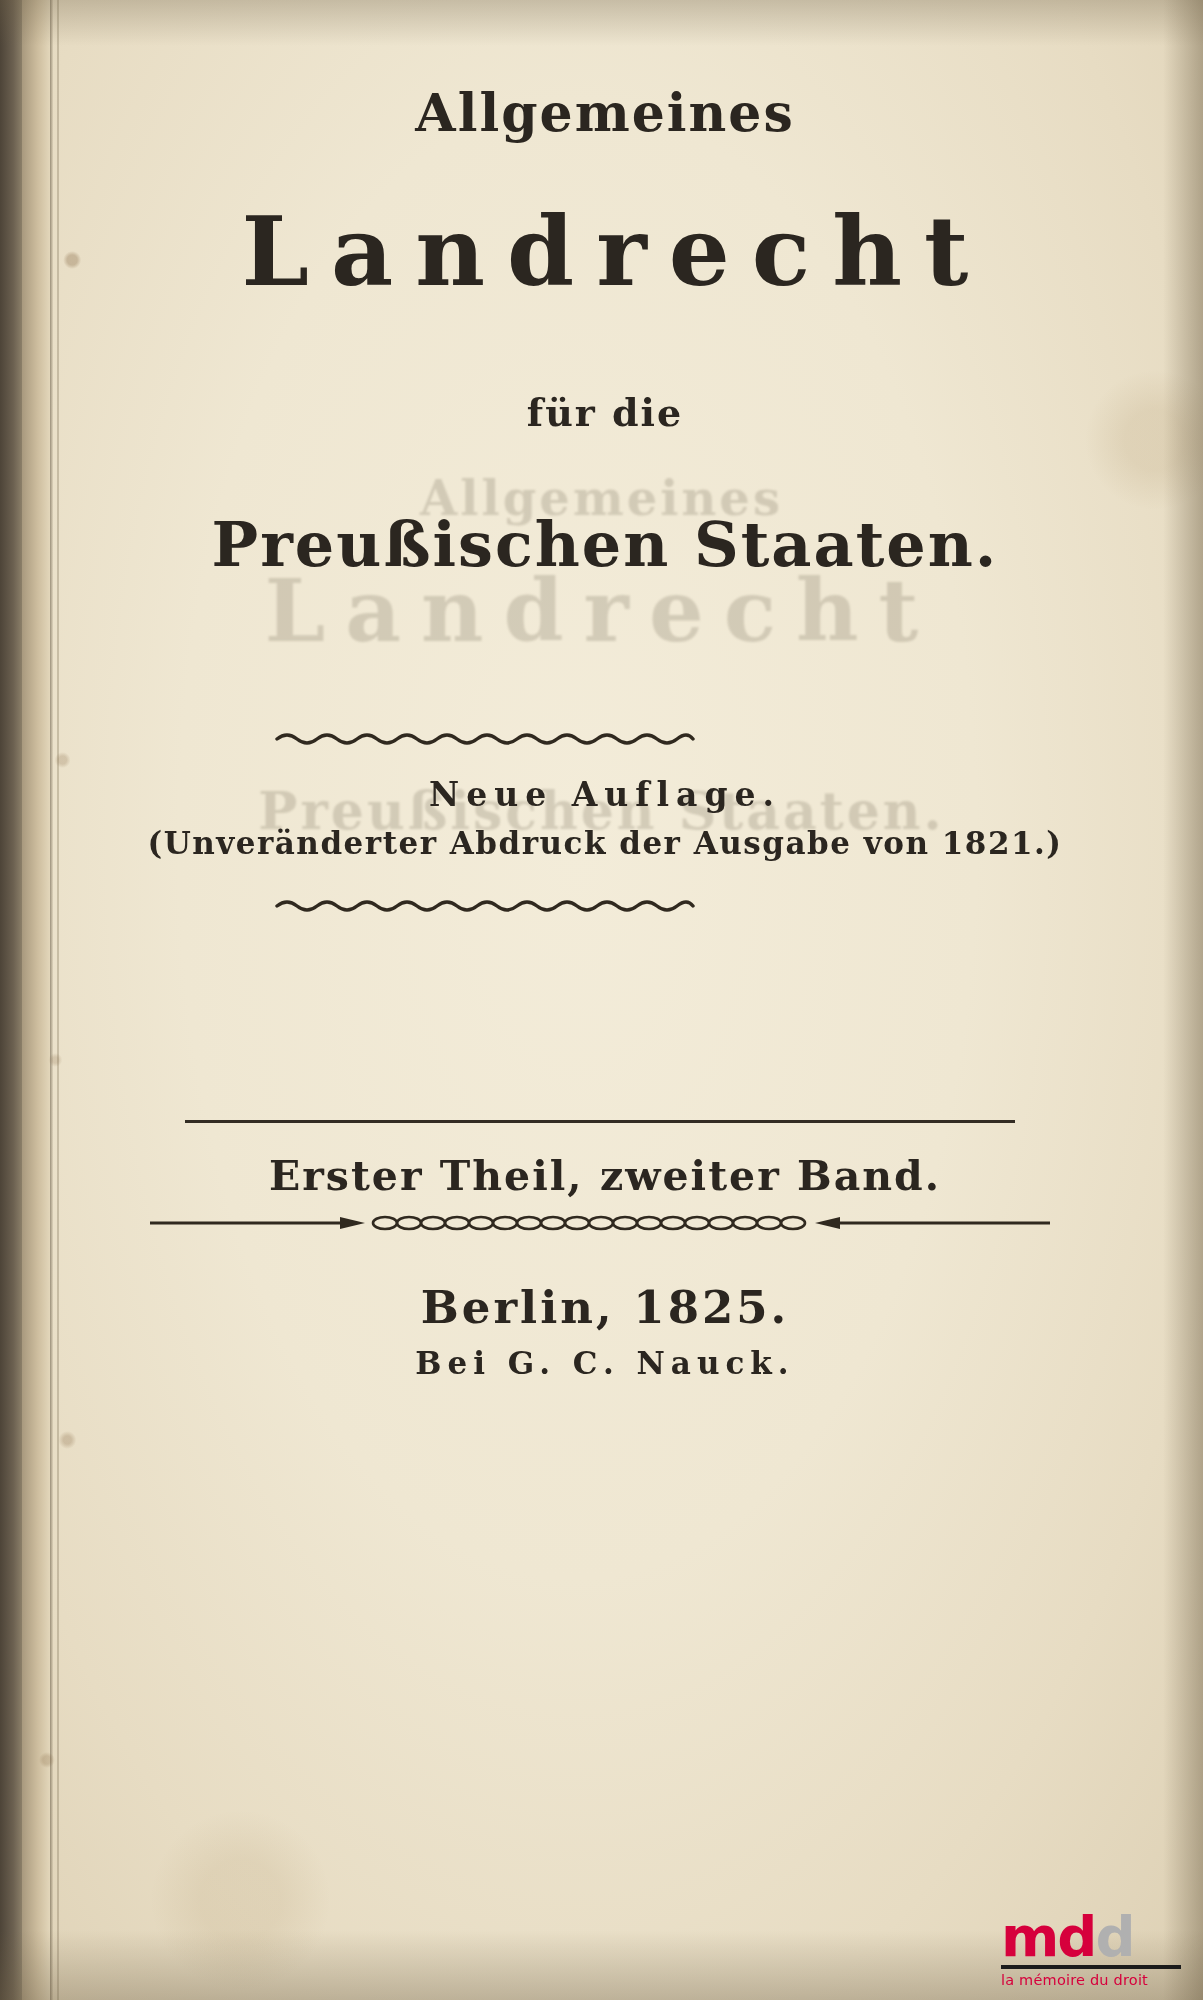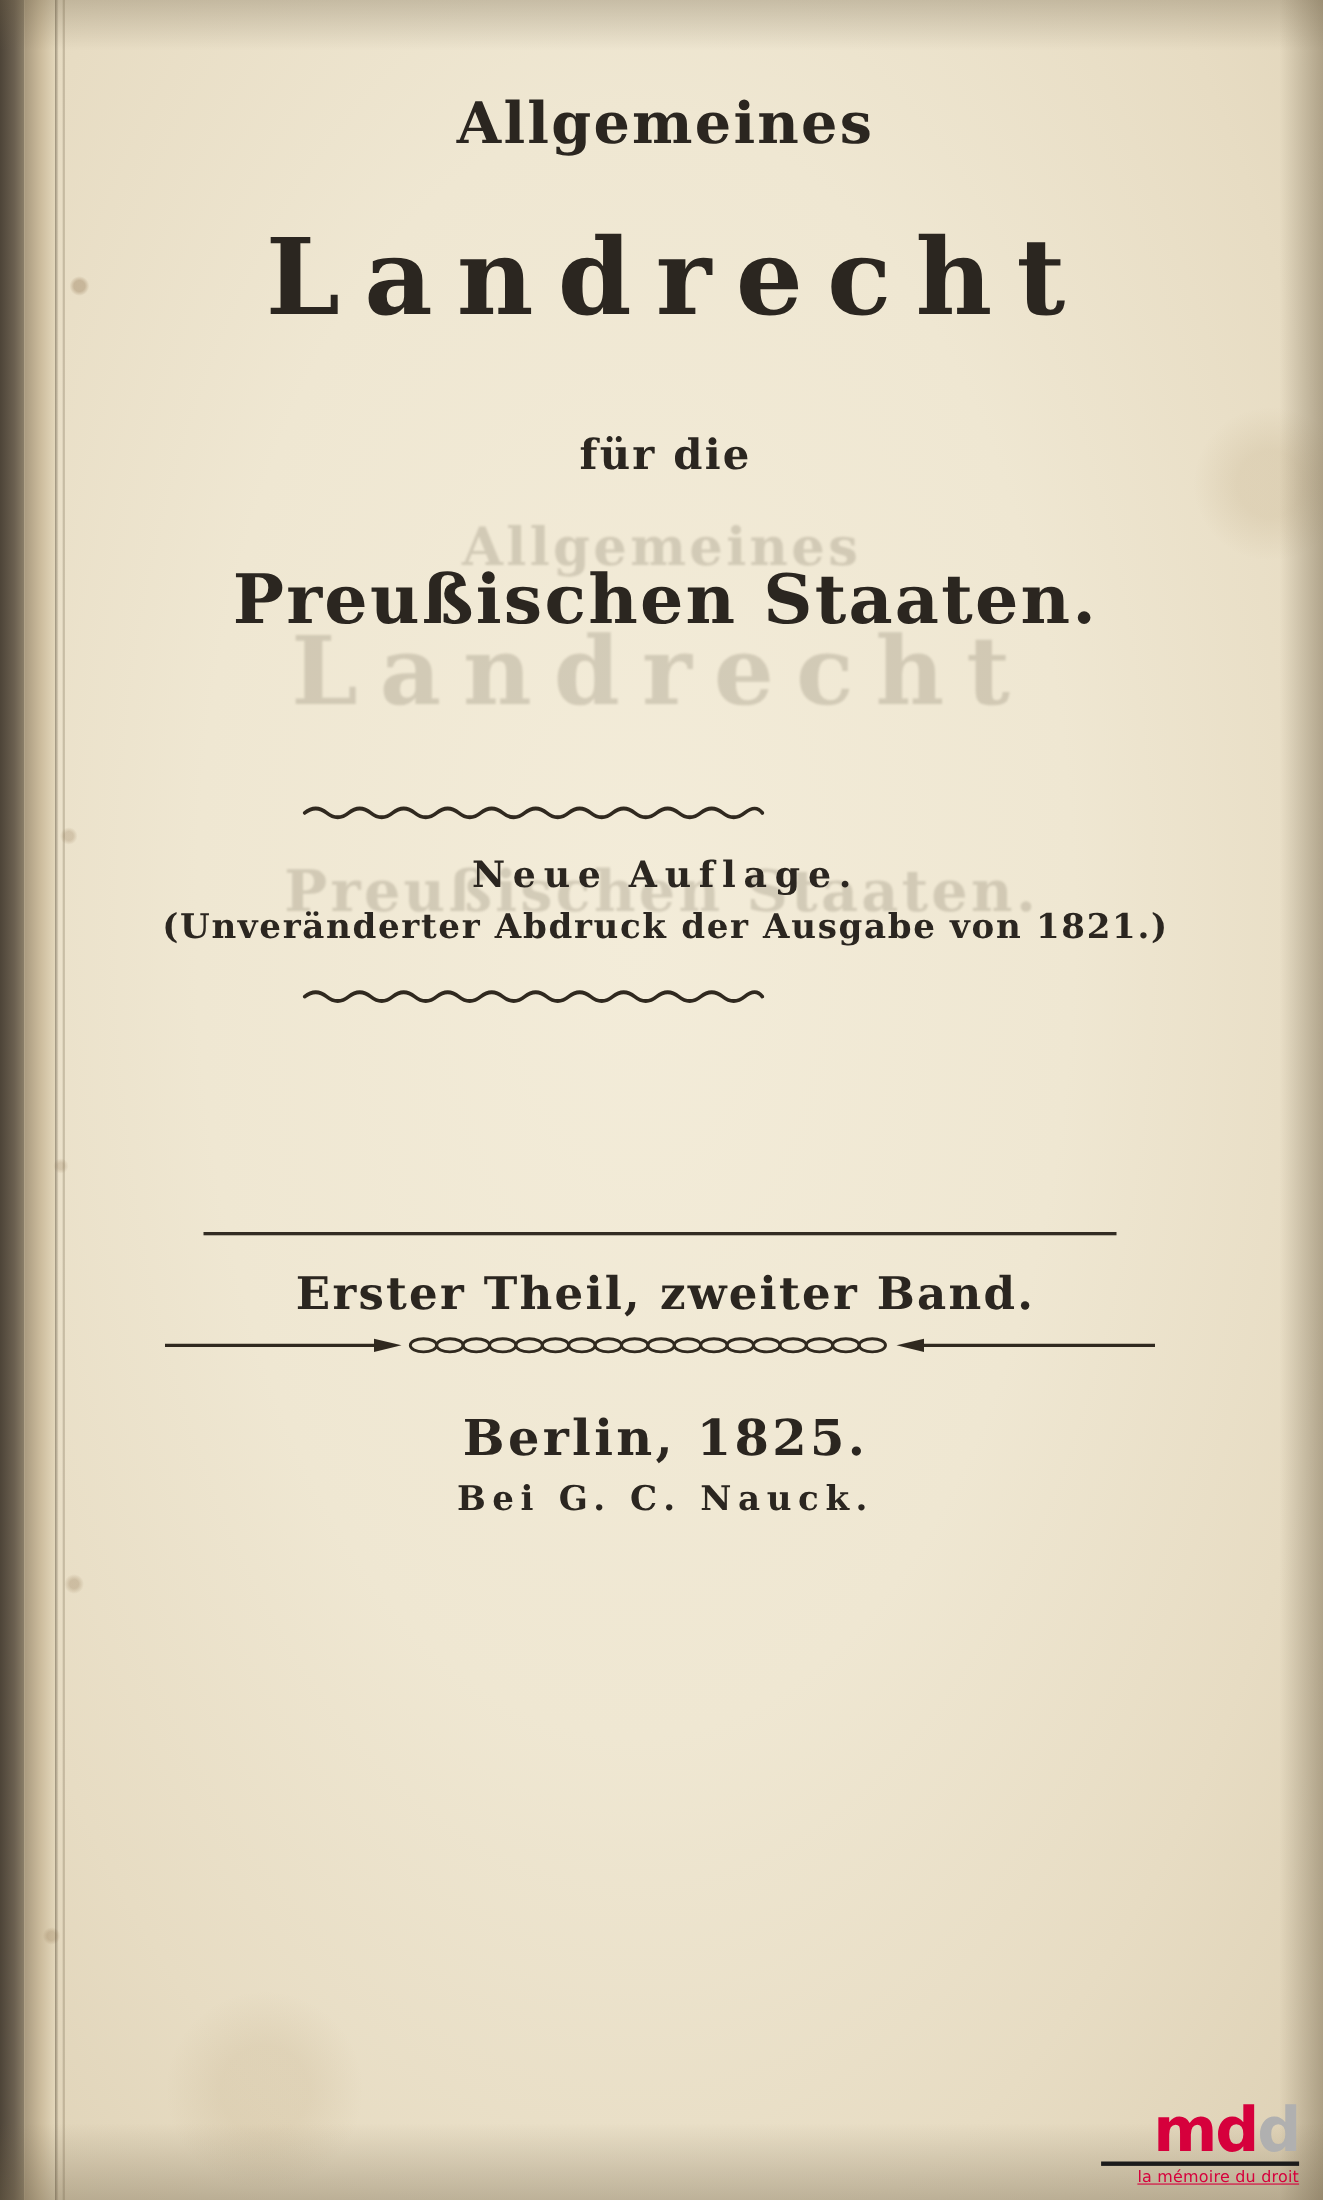--- a/index.html
+++ b/index.html
@@ -191,42 +191,40 @@
     height: 22px;
   }
   .chain-rule svg { display: block; }
 
   
   .logo {
     position: absolute;
     right: 22px;
     bottom: 12px;
     width: 180px;
-    text-align: right;
   }
   .logo-mark {
     font-family: "DejaVu Sans", sans-serif;
     font-weight: bold;
     font-size: 56px;
     line-height: 0.92;
     color: #d6003c;
     letter-spacing: -2px;
   }
   .logo-mark .d2 { color: #b0b0b0; }
   .logo-bar {
     height: 4px;
     background: #1b1b1b;
     margin: 2px 0 3px 0;
   }
   .logo-tag {
     font-family: "DejaVu Sans", sans-serif;
     font-size: 14.5px;
     color: #d6003c;
     letter-spacing: 0.2px;
-    text-decoration: underline;
   }
 </style>
 </head>
 <body>
 
 <div class="scan">
 
   <div class="gutter-dark"></div>
   <div class="gutter-mid"></div>
   <div class="gutter-line"></div>

